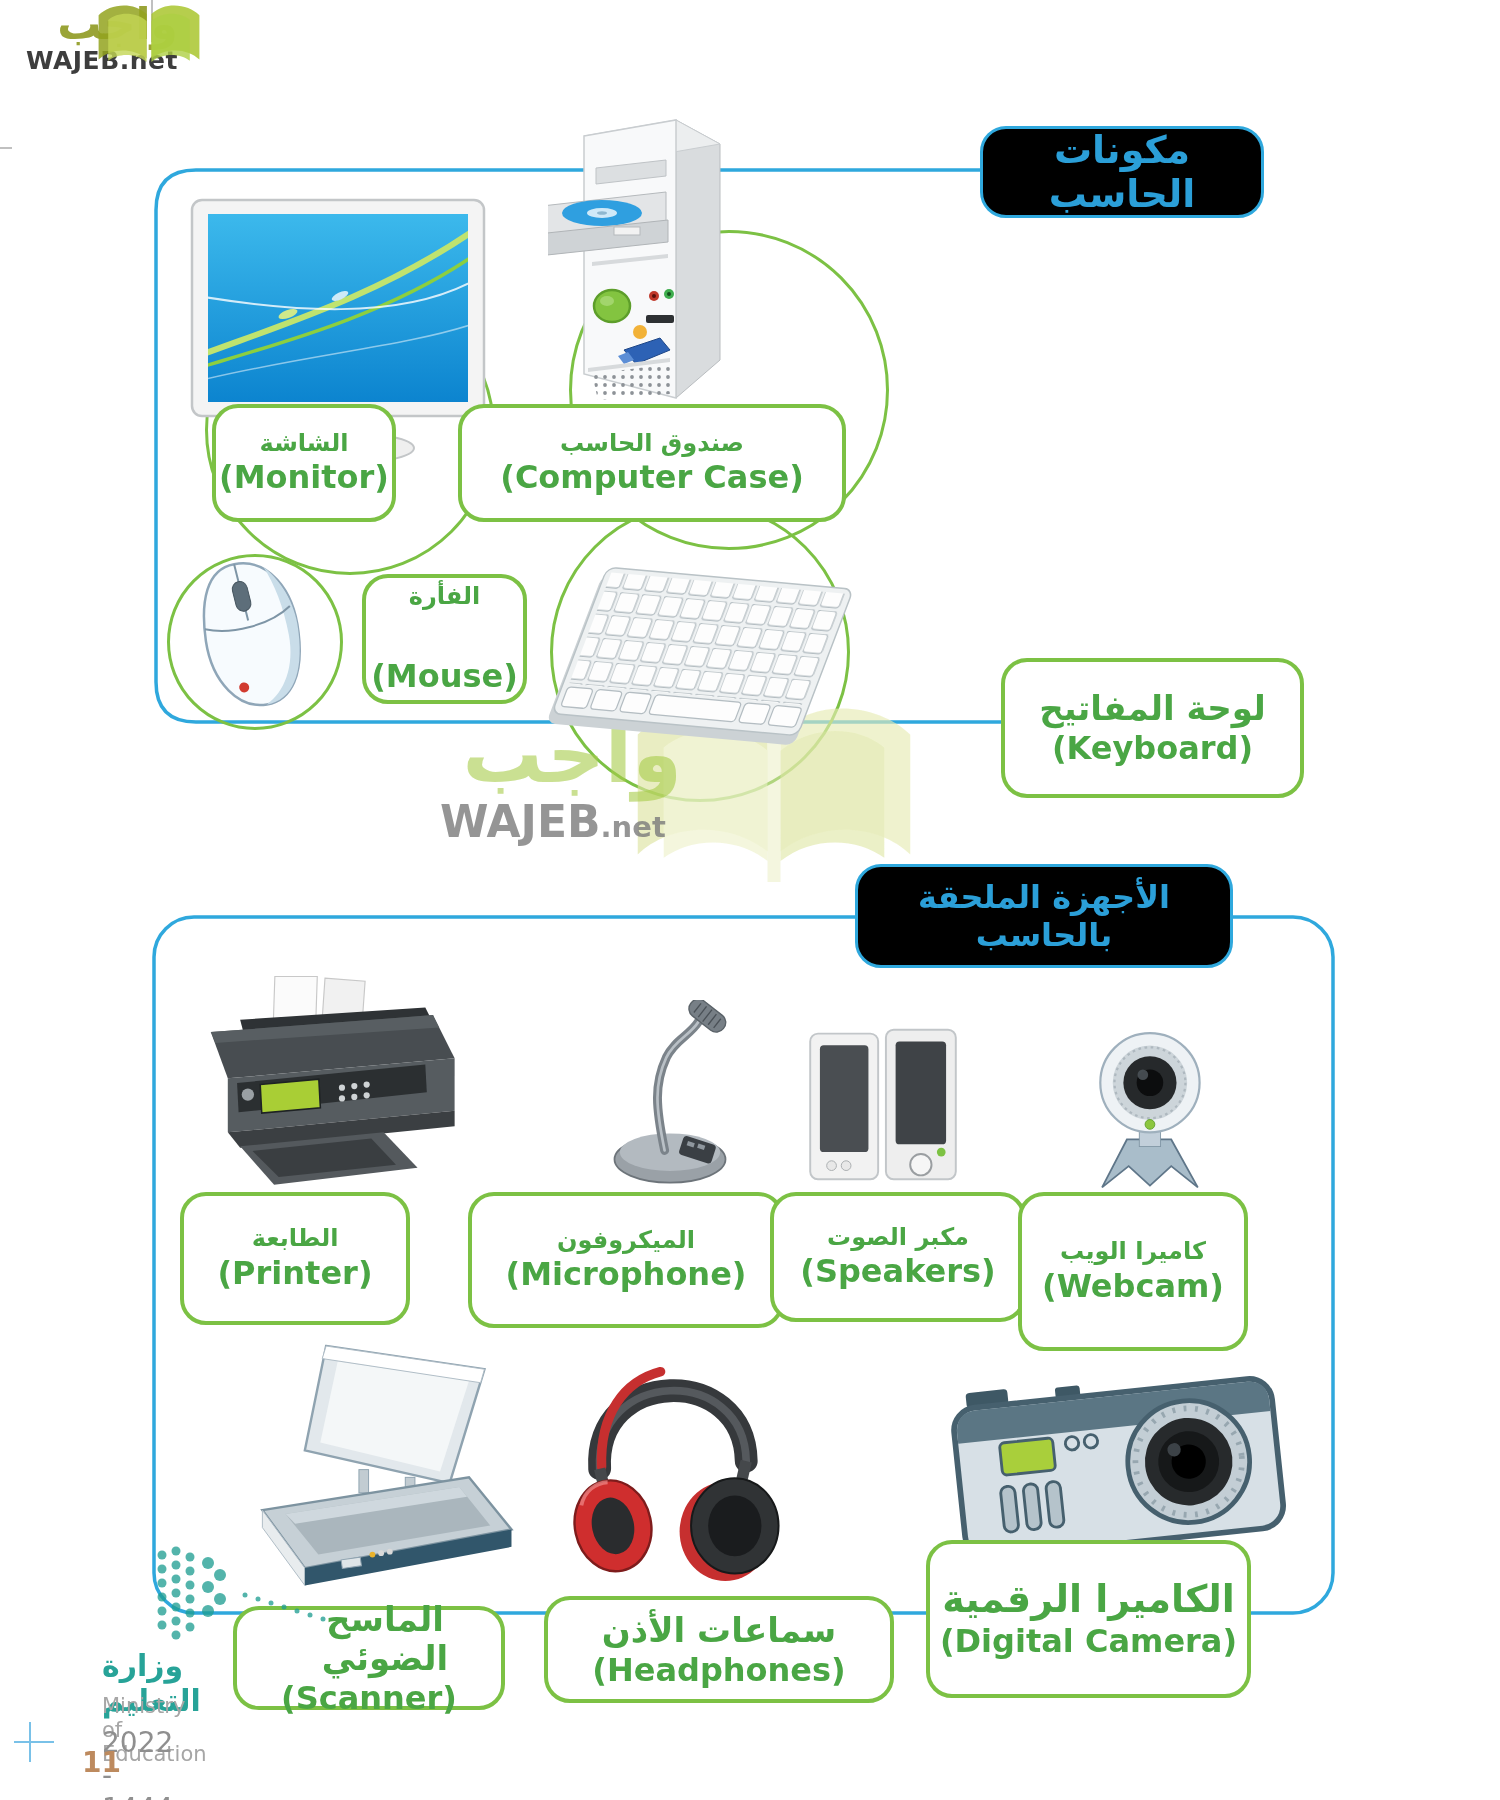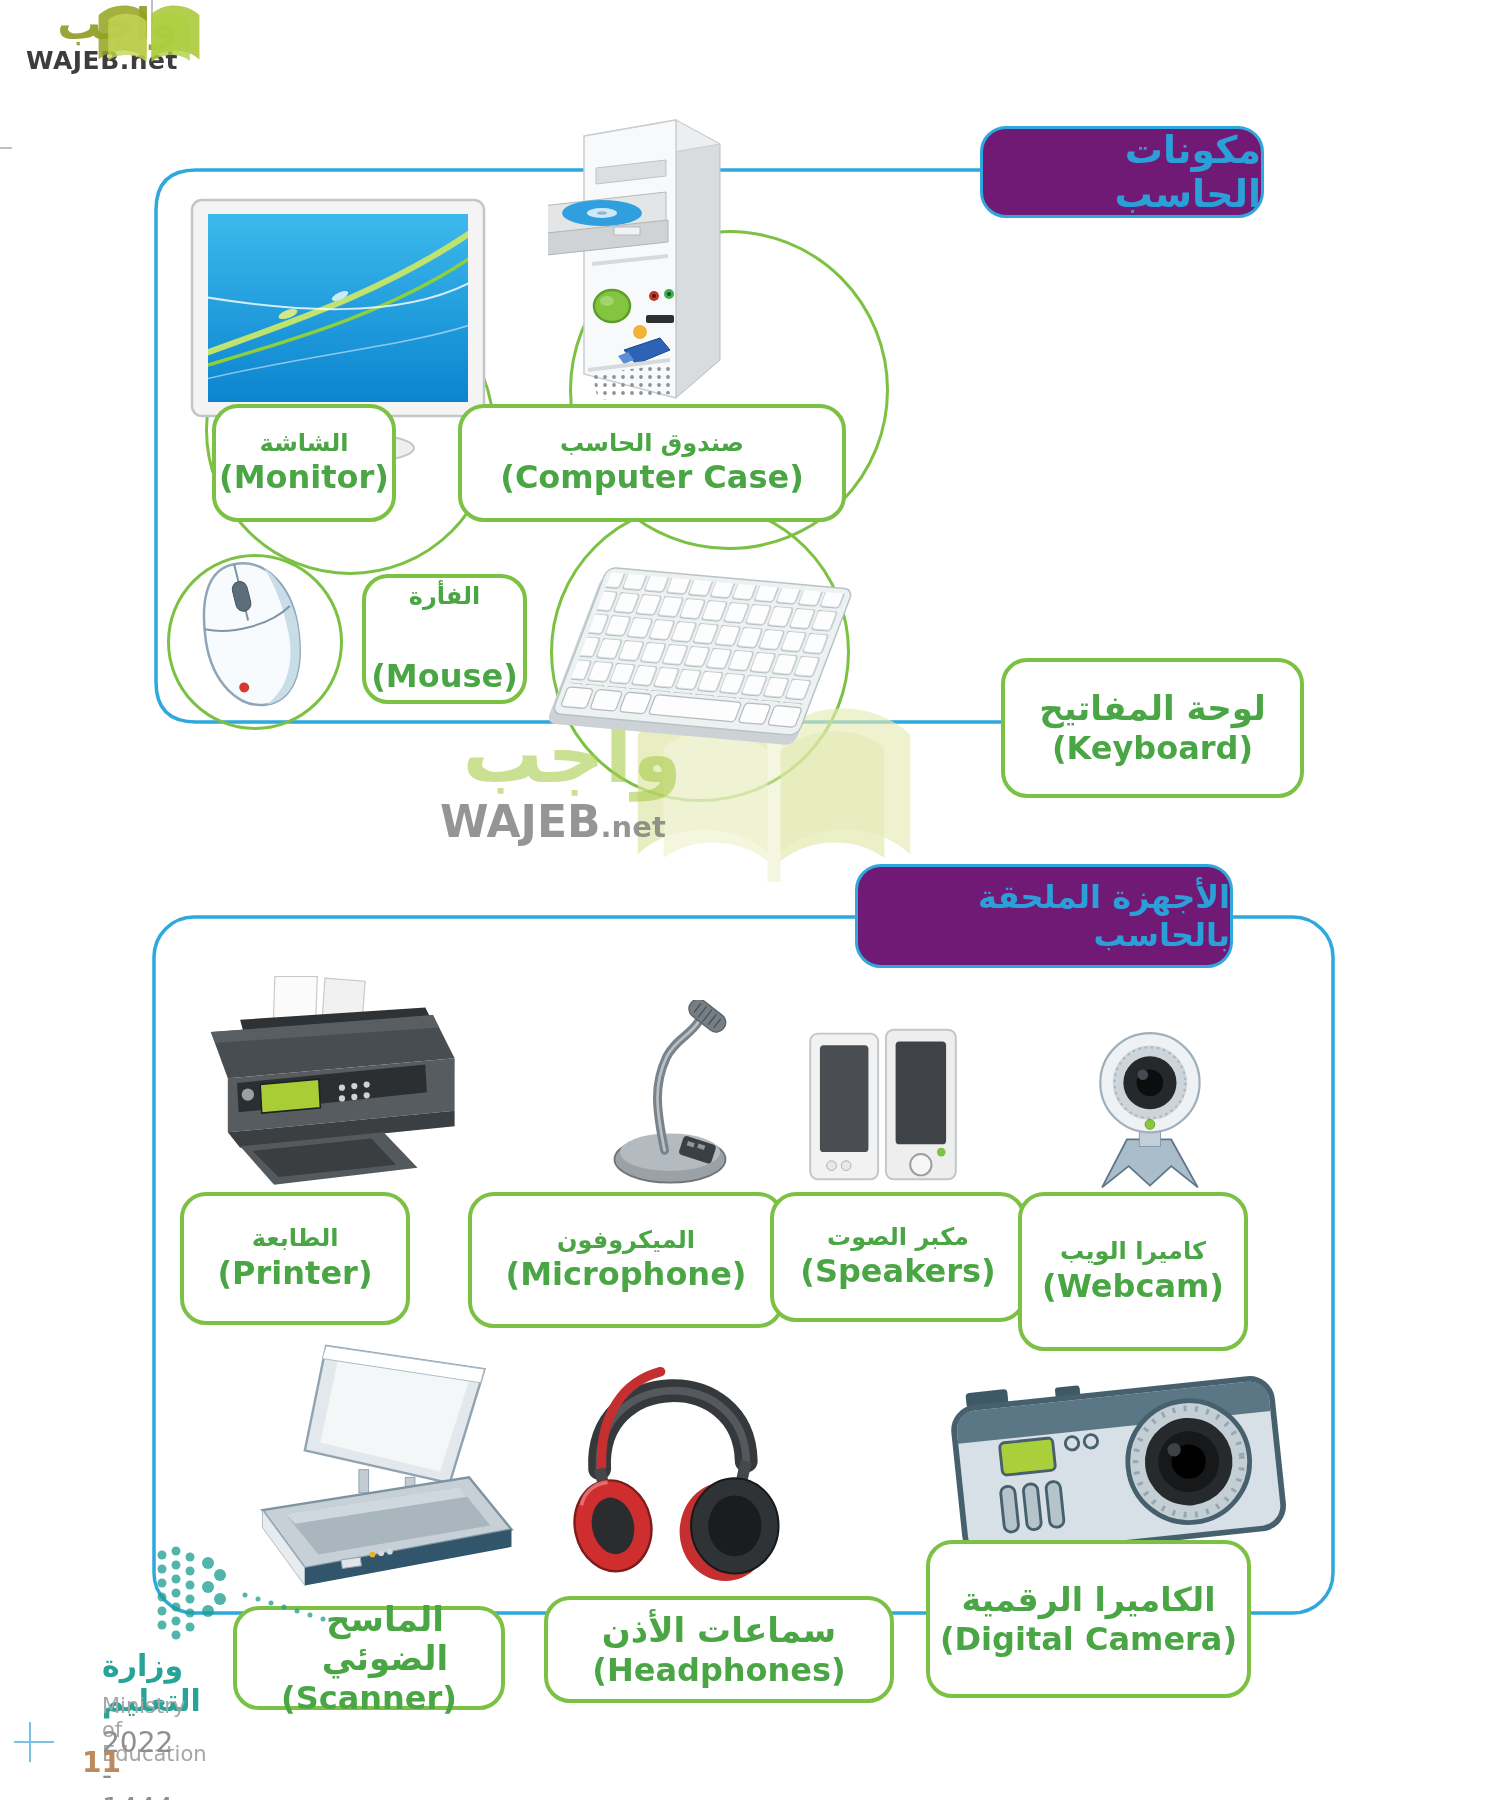--- a/index.html
+++ b/index.html
@@ -7,23 +7,23 @@
   body {
     width:1500px; height:1800px; position:relative; overflow:hidden;
     font-family:"DejaVu Sans", sans-serif;
   }
   
   #frames { position:absolute; left:0; top:0; z-index:0; }
   
   .circle { position:absolute; border:3px solid #7cc144; border-radius:50%; z-index:1; }
   
   .title-box {
-    position:absolute; background:#701a75; border:3.5px solid #2fa8dd; border-radius:26px;
+    position:absolute; background:#000000; border:3.5px solid #2fa8dd; border-radius:26px;
     display:flex; align-items:center; justify-content:center; z-index:2;
-    color:#2b9fd8; font-weight:700; text-align:right;
+    color:#2b9fd8; font-weight:700; text-align:center;
   }
   
   .label-box {
     position:absolute; background:#fff; border:4px solid #7cc144; border-radius:26px;
     display:flex; flex-direction:column; align-items:center; justify-content:center; gap:2px;
     z-index:5; color:#4aa644; font-weight:700; text-align:center; line-height:1.15;
   }
   .label-box .ar { font-size:24px; }
   .label-box .en { font-size:32px; }
   .device { position:absolute; z-index:4; }
@@ -356,21 +356,21 @@
 </div>
 <div class="label-box" style="left:233px;top:1606px;width:272px;height:104px;">
   <span class="ar" dir="rtl" style="font-size:34px;margin-left:32px;">الماسح الضوئي</span>
   <span class="en">(Scanner)</span>
 </div>
 <div class="label-box" style="left:544px;top:1596px;width:350px;height:107px;">
   <span class="ar" dir="rtl" style="font-size:34px;">سماعات الأذن</span>
   <span class="en">(Headphones)</span>
 </div>
 <div class="label-box" style="left:926px;top:1540px;width:325px;height:158px;">
-  <span class="ar" dir="rtl" style="font-size:33px;">الكاميرا الرقمية</span>
+  <span class="ar" dir="rtl" style="font-size:38px;">الكاميرا الرقمية</span>
   <span class="en">(Digital Camera)</span>
 </div>
 
 <svg id="moe-dots" width="210" height="100">
   <g fill="#1f9e92" opacity=".85">
     <circle cx="12" cy="10" r="4.5"></circle>
       <circle cx="12" cy="24" r="4.5"></circle>
       <circle cx="12" cy="38" r="4.5"></circle>
       <circle cx="12" cy="52" r="4.5"></circle>
       <circle cx="12" cy="66" r="4.5"></circle>

